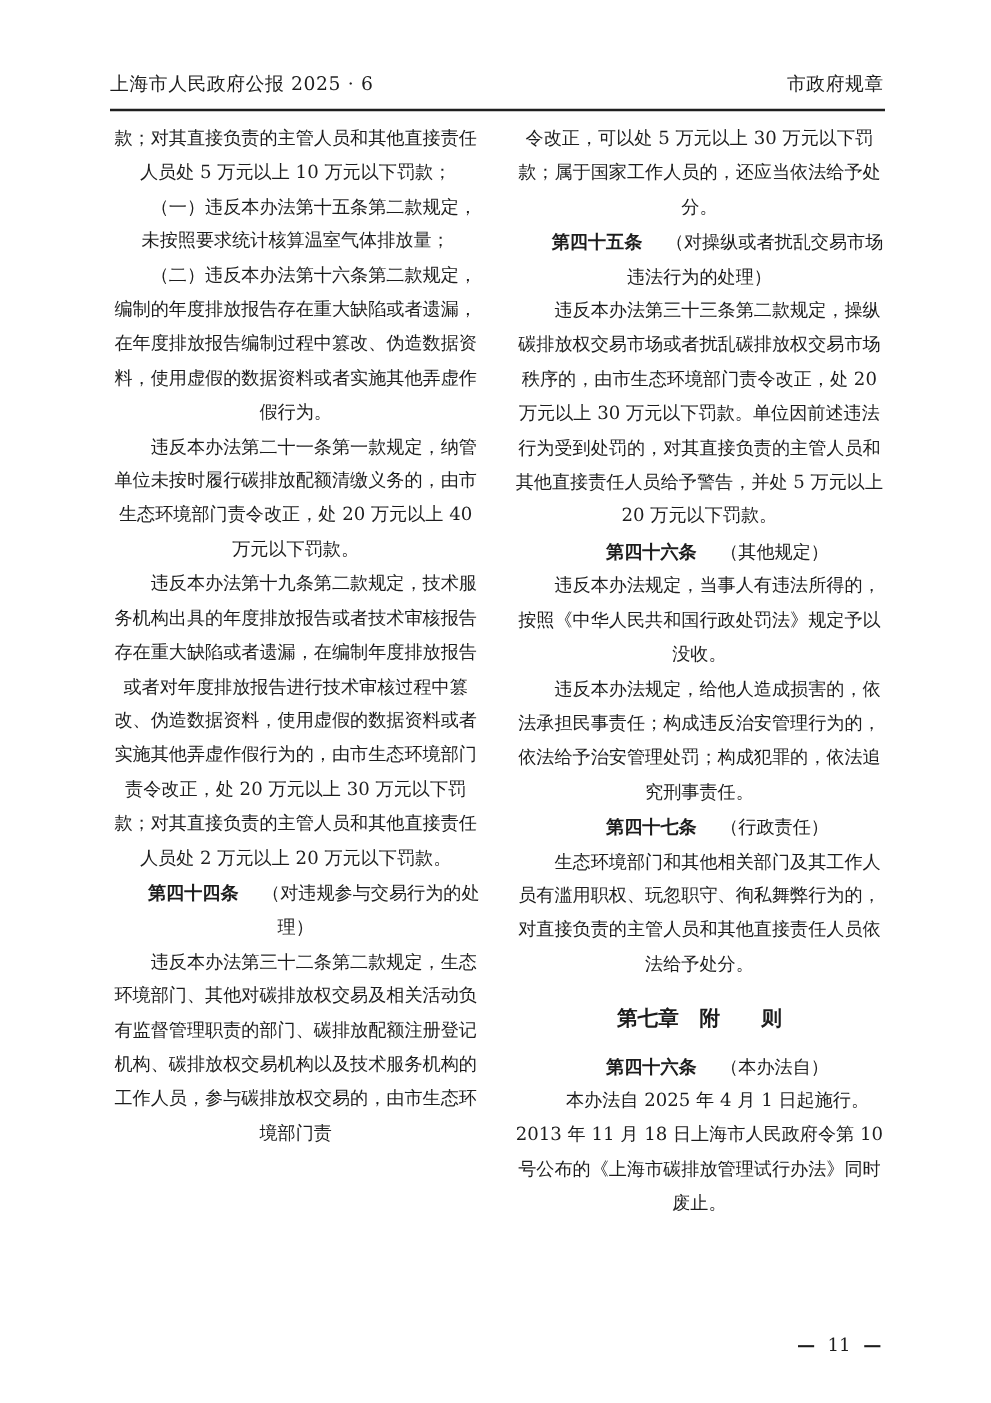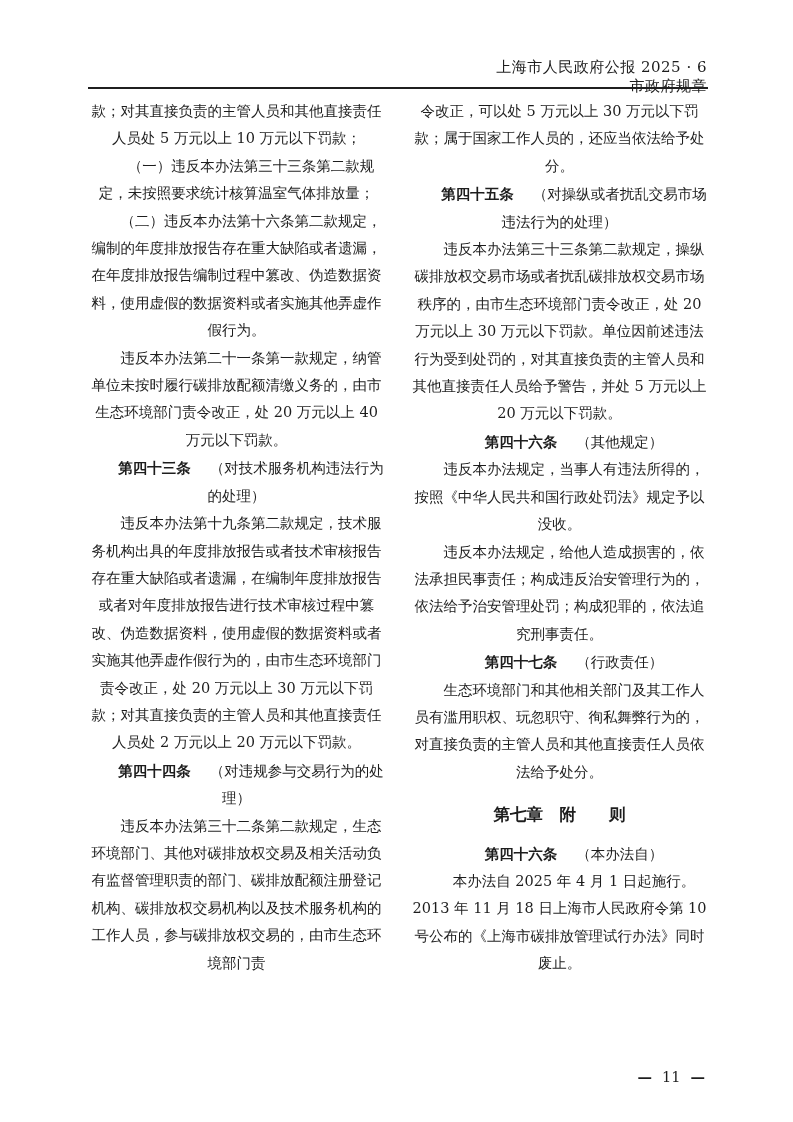--- a/index.html
+++ b/index.html
@@ -20,21 +20,20 @@
     position: absolute;
     left: 88px;
     top: 58px;
     width: 619px;
     display: flex;
     justify-content: space-between;
     align-items: flex-end;
     font-size: 15px;
     letter-spacing: 0.5px;
     white-space: nowrap;
-    flex-direction: column;
   }
   .header-rule {
     position: absolute;
     left: 88px;
     top: 87px;
     width: 620px;
     height: 2px;
     background: #1f1f1f;
   }
   .columns {
@@ -95,24 +94,23 @@
 
   <div class="header">
     <span>上海市人民政府公报 2025 · 6</span>
     <span>市政府规章</span>
   </div>
   <div class="header-rule"></div>
 
   <div class="columns">
     <div class="column" id="left-column">
         <p class="no-indent">款；对其直接负责的主管人员和其他直接责任人员处 5 万元以上 10 万元以下罚款；</p>
-        <p>（一）违反本办法第三十三条第二款规定，未按照要求统计核算温室气体排放量；</p>
+        <p>（一）违反本办法第十五条第二款规定，未按照要求统计核算温室气体排放量；</p>
         <p>（二）违反本办法第十六条第二款规定，编制的年度排放报告存在重大缺陷或者遗漏，在年度排放报告编制过程中篡改、伪造数据资料，使用虚假的数据资料或者实施其他弄虚作假行为。</p>
         <p>违反本办法第二十一条第一款规定，纳管单位未按时履行碳排放配额清缴义务的，由市生态环境部门责令改正，处 20 万元以上 40 万元以下罚款。</p>
-        <p><span class="article-lead">第四十三条</span><span>（对技术服务机构违法行为的处理）</span></p>
         <p>违反本办法第十九条第二款规定，技术服务机构出具的年度排放报告或者技术审核报告存在重大缺陷或者遗漏，在编制年度排放报告或者对年度排放报告进行技术审核过程中篡改、伪造数据资料，使用虚假的数据资料或者实施其他弄虚作假行为的，由市生态环境部门责令改正，处 20 万元以上 30 万元以下罚款；对其直接负责的主管人员和其他直接责任人员处 2 万元以上 20 万元以下罚款。</p>
         <p><span class="article-lead">第四十四条</span><span>（对违规参与交易行为的处理）</span></p>
         <p>违反本办法第三十二条第二款规定，生态环境部门、其他对碳排放权交易及相关活动负有监督管理职责的部门、碳排放配额注册登记机构、碳排放权交易机构以及技术服务机构的工作人员，参与碳排放权交易的，由市生态环境部门责</p>
       </div>
     <div class="column" id="right-column">
         <p class="no-indent">令改正，可以处 5 万元以上 30 万元以下罚款；属于国家工作人员的，还应当依法给予处分。</p>
         <p><span class="article-lead">第四十五条</span><span>（对操纵或者扰乱交易市场违法行为的处理）</span></p>
         <p>违反本办法第三十三条第二款规定，操纵碳排放权交易市场或者扰乱碳排放权交易市场秩序的，由市生态环境部门责令改正，处 20 万元以上 30 万元以下罚款。单位因前述违法行为受到处罚的，对其直接负责的主管人员和其他直接责任人员给予警告，并处 5 万元以上 20 万元以下罚款。</p>
         <p><span class="article-lead">第四十六条</span><span>（其他规定）</span></p>
         <p>违反本办法规定，当事人有违法所得的，按照《中华人民共和国行政处罚法》规定予以没收。</p>

